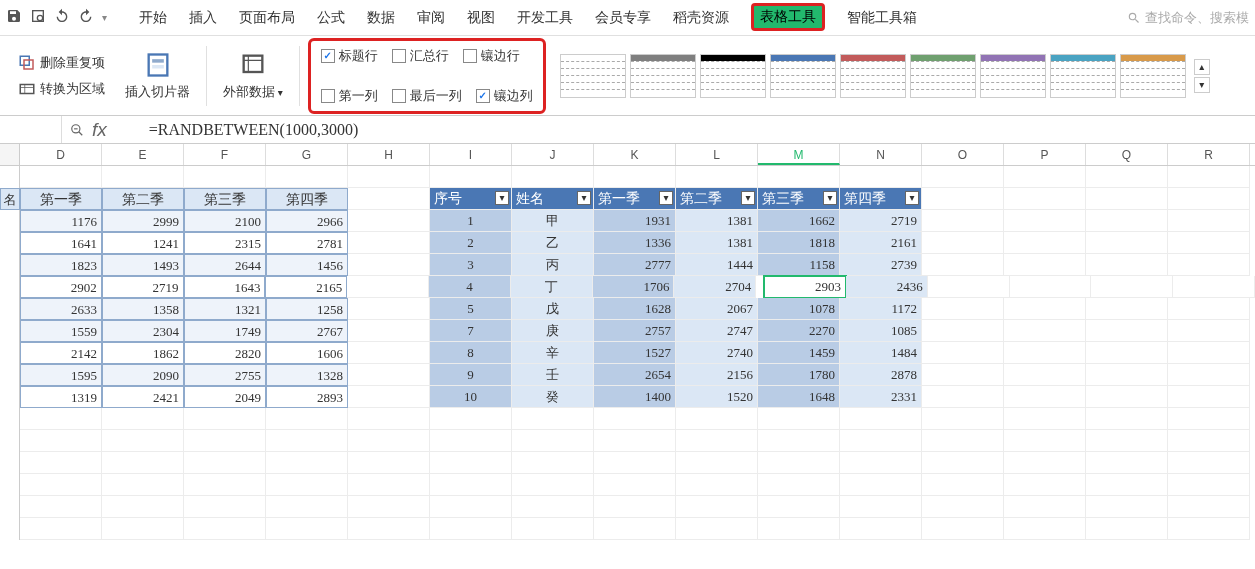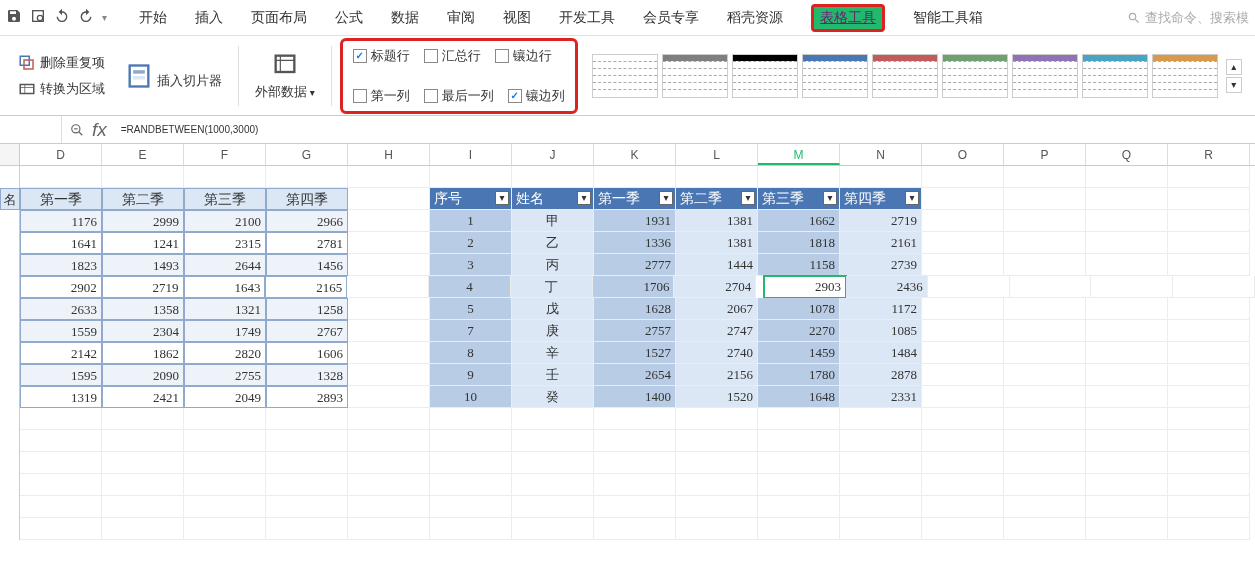--- a/index.html
+++ b/index.html
@@ -2,23 +2,23 @@
 <html><head>
 <meta charset="utf-8">
 <style>
   * { box-sizing: border-box; margin: 0; padding: 0; font-family: "Microsoft YaHei", Arial, sans-serif; }
   body { background: #fff; font-size: 13px; color: #333; width: 1255px; height: 569px; overflow: hidden; }
 
   
   .menubar { height: 36px; display: flex; align-items: center; padding: 0 6px; border-bottom: 1px solid #e0e0e0; gap: 2px; }
   .qat { display: flex; align-items: center; gap: 8px; padding-right: 8px; }
   .qat svg { width: 16px; height: 16px; fill: #555; }
-  .tabs { display: flex; align-items: center; gap: 28px; padding-left: 22px; }
+  .tabs { display: flex; align-items: flex-start; gap: 22px; padding-left: 22px; }
   .tab { color: #333; cursor: pointer; font-size: 14px; padding: 6px 0; }
-  .tab.active { background: #22b96d; color: #701a75; padding: 6px 12px; border-radius: 4px; font-weight: 500; text-decoration: underline; }
+  .tab.active { background: #22b96d; color: #000000; padding: 6px 12px; border-radius: 4px; font-weight: 500; }
   .search-box { margin-left: auto; color: #aaa; display: flex; align-items: center; gap: 4px; font-size: 13px; }
   .search-box svg { width: 14px; height: 14px; fill: #aaa; }
 
   
   .ribbon { height: 80px; display: flex; align-items: center; padding: 4px 10px; border-bottom: 1px solid #ccc; gap: 4px; }
   .rgroup { display: flex; flex-direction: column; align-items: center; gap: 4px; padding: 0 8px; }
   .rbtn { display: flex; align-items: center; gap: 4px; font-size: 13px; color: #333; cursor: pointer; padding: 2px 0; }
   .rbtn svg { width: 18px; height: 18px; }
   .sep { width: 1px; height: 60px; background: #e0e0e0; margin: 0 4px; }
   .opts-box { border: 3px solid #d22; border-radius: 6px; padding: 6px 10px; display: flex; flex-direction: column; gap: 22px; }
@@ -32,21 +32,21 @@
   .tstyle .hdr { height: 6px; }
   .tstyle .row { flex: 1; border-top: 1px dashed #aaa; }
   .styles-more { display:flex; flex-direction:column; gap:2px; padding-left:4px; }
   .styles-more .arrow { width:16px; height:16px; border:1px solid #ccc; display:flex; align-items:center; justify-content:center; font-size:10px; cursor:pointer; }
 
   
   .fbar { height: 28px; display: flex; align-items: center; border-bottom: 1px solid #ccc; padding: 0 6px; gap: 8px; }
   .fbar .namebox { width: 56px; border-right: 1px solid #ddd; height: 100%; }
   .fbar svg { width: 14px; height: 14px; fill: #666; }
   .fbar .fx { font-style: italic; color: #666; font-size: 19px; }
-  .fbar .formula-input { flex: 1; font-family: Liberation Sans, sans-serif; font-size: 10px; border: none; padding: 0 6px; }
+  .fbar .formula-input { flex: 1; font-family: Liberation Serif, serif; font-size: 16px; border: none; padding: 0 6px; margin-left: 28px; }
 
   
   .grid-wrap { position: relative; overflow: hidden; width: 100%; height: calc(569px - 36px - 80px - 28px); }
   .colheads { display: flex; height: 22px; border-bottom: 1px solid #ccc; }
   .colheads .corner { width: 20px; border-right: 1px solid #ccc; background:#f5f5f5; }
   .colh { width: 82px; text-align: center; font-size: 12px; color: #555; border-right: 1px solid #ddd; line-height: 22px; background:#fff; }
   .colh.sel { color: #22b96d; border-bottom: 2px solid #22b96d; }
   .rows { position: relative; }
   .row { display: flex; height: 22px; }
   .rowh { width: 20px; border-right: 1px solid #ccc; }
@@ -123,21 +123,21 @@
     </div>
     <div class="rbtn">
       <svg viewBox="0 0 24 24">
           <rect x="3" y="6" width="18" height="12" fill="none" stroke="#555" stroke-width="2"></rect>
           <path d="M3 10h18M9 6v12" stroke="#555" stroke-width="1"></path>
         </svg>
       <span>转换为区域</span>
     </div>
   </div>
   <div class="rgroup">
-    <div class="rbtn" style="flex-direction:row;align-items:flex-end;">
+    <div class="rbtn" style="flex-direction:column;">
       <svg viewBox="0 0 24 24" style="width:28px;height:28px;">
           <rect x="4" y="3" width="16" height="18" fill="none" stroke="#4a77b4" stroke-width="2"></rect>
           <rect x="7" y="7" width="10" height="3" fill="#8faacc"></rect>
           <rect x="7" y="12" width="10" height="3" fill="#dbe7f5"></rect>
         </svg>
       <span>插入切片器</span>
     </div>
   </div>
   <div class="sep"></div>
   <div class="rgroup">

